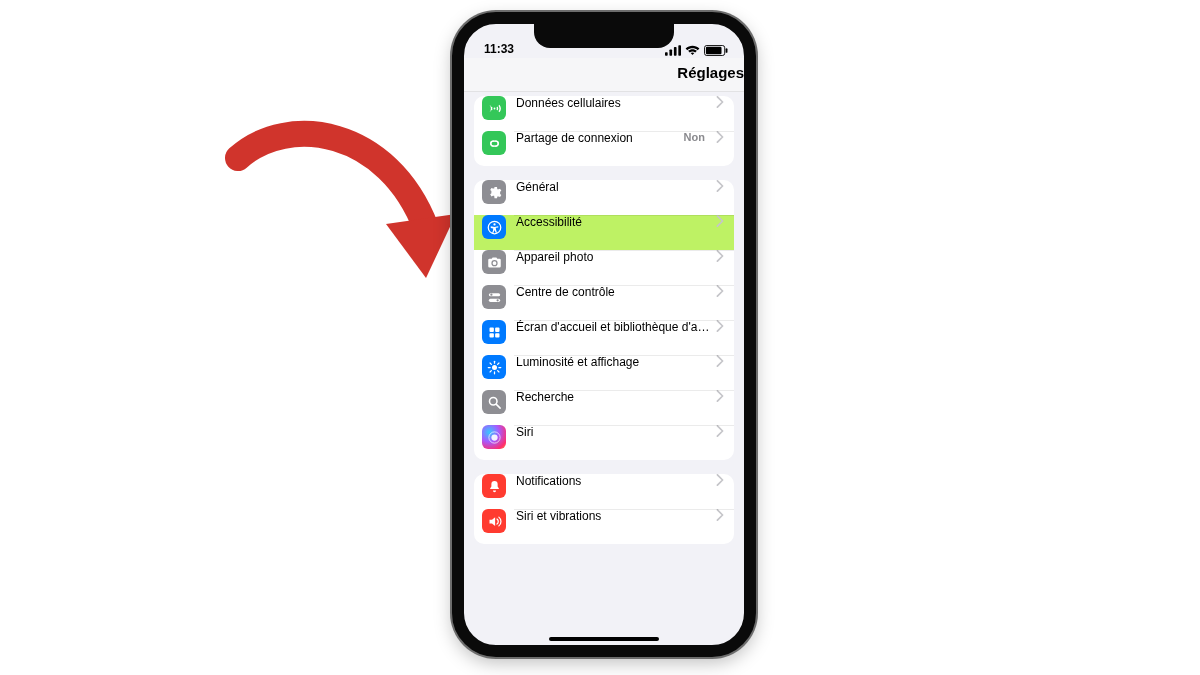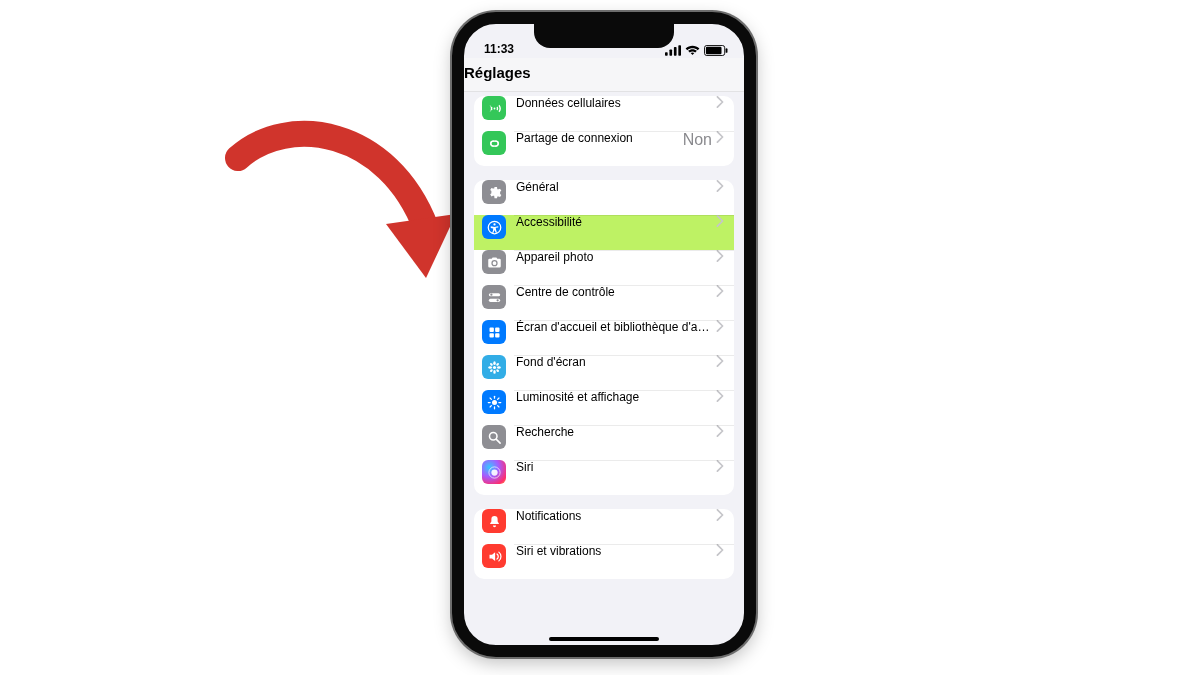--- a/index.html
+++ b/index.html
@@ -47,21 +47,21 @@
     justify-content: space-between;
     padding: 0 16px 2px 20px;
     font-size: 12px;
     font-weight: 600;
     color: #000;
     gap: 11px;
   }
   .status-right { display: flex; align-items: center; gap: 4px; }
   .status-right svg { display: block; }
   .navbar {
-    text-align: left;
+    text-align: right;
     font-size: 15px;
     font-weight: 600;
     padding: 6px 0 10px;
     color: #000;
     border-bottom: 1px solid rgba(0,0,0,.08);
     background: #f6f6f8;
   }
   .scroll {
     height: calc(100% - 34px - 34px);
     overflow: hidden;
@@ -106,23 +106,24 @@
   .icon svg { width: 15px; height: 15px; }
   .label {
     flex: 1 1 auto;
     font-size: 12px;
     color: #000;
     white-space: nowrap;
     overflow: hidden;
     text-overflow: ellipsis;
   }
   .detail {
-    font-size: 16px;
+    font-size: 11px;
     color: #8a8a8e;
-    margin-right: 4px;
+    margin-right: 11px;
+    font-weight: bold;
   }
   .chevron {
     color: #c5c5c9;
     flex: 0 0 auto;
   }
   .chevron svg { width: 8px; height: 12px; display:block; }
   .home-indicator {
     position: absolute;
     bottom: 4px;
     left: 50%;
@@ -275,33 +276,20 @@
               </svg>
             </span>
             <span class="label">Écran d'accueil et bibliothèque d'apps</span>
             <span class="chevron">
               <svg>
                 <use href="#chevron"></use>
               </svg>
             </span>
           </div>
           <div class="row">
-            <span class="icon bg-cyan">
-              <svg>
-                <use href="#flower-icon"></use>
-              </svg>
-            </span>
-            <span class="label">Fond d'écran</span>
-            <span class="chevron">
-              <svg>
-                <use href="#chevron"></use>
-              </svg>
-            </span>
-          </div>
-          <div class="row">
             <span class="icon bg-blue">
               <svg>
                 <use href="#sun-icon"></use>
               </svg>
             </span>
             <span class="label">Luminosité et affichage</span>
             <span class="chevron">
               <svg>
                 <use href="#chevron"></use>
               </svg>

